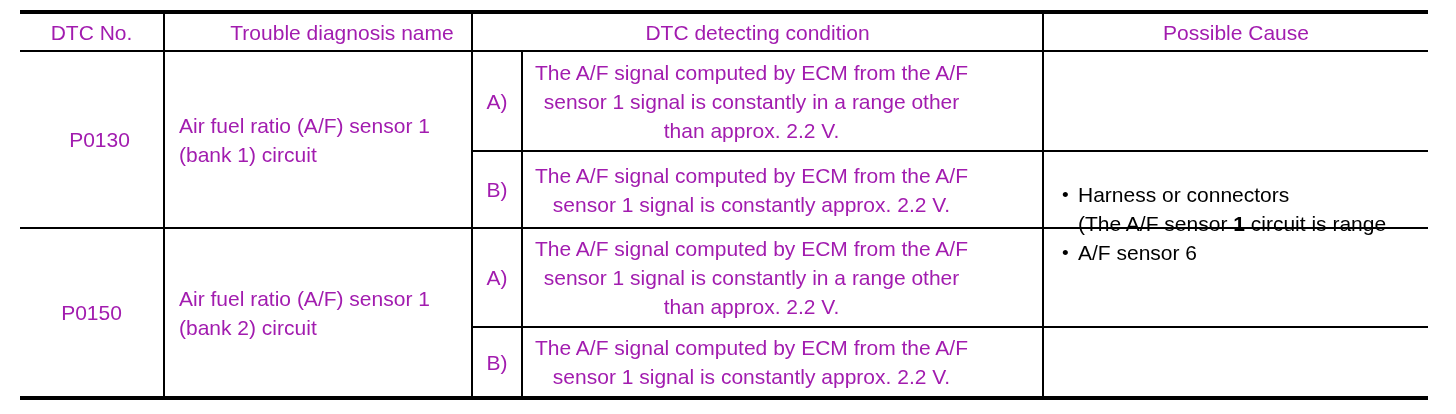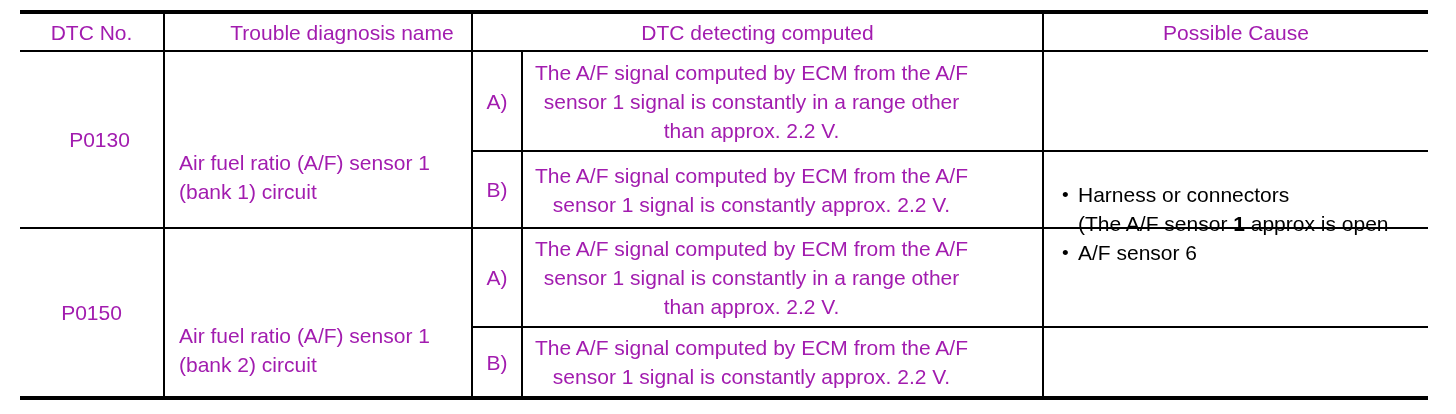--- a/index.html
+++ b/index.html
@@ -61,21 +61,20 @@
   .cell.center {
     text-align: center;
     display: flex;
     align-items: center;
     justify-content: center;
   }
   .cell.vmid-left {
     display: flex;
     align-items: center;
     justify-content: flex-start;
-    margin-top: 37px;
   }
   .cell.body-text {
     display: flex;
     align-items: center;
     text-align: center;
   }
 
   .hdr {
     font-size: 21px;
   }
@@ -123,21 +122,21 @@
     <div class="hrule thin" style="top:140px; left:451px; width:957px;"></div>
     <div class="hrule thin" style="top:316px; left:451px; width:957px;"></div>
 
     <div class="vrule" style="left:143px; top:0px;   height:386px;"></div>
     <div class="vrule" style="left:451px; top:0px;   height:386px;"></div>
     <div class="vrule" style="left:501px; top:40px;  height:346px;"></div>
     <div class="vrule" style="left:1022px;top:0px;   height:386px;"></div>
 
     <div class="cell center hdr" style="left:0px;    top:4px;  width:143px;  height:36px;">DTC No.</div>
     <div class="cell center hdr" style="left:145px;  top:4px;  width:306px;  height:36px;margin-left:24px;">Trouble diagnosis name</div>
-    <div class="cell center hdr" style="left:453px;  top:4px;  width:569px;  height:36px;">DTC detecting computed</div>
+    <div class="cell center hdr" style="left:453px;  top:4px;  width:569px;  height:36px;">DTC detecting condition</div>
     <div class="cell center hdr" style="left:1024px; top:4px;  width:384px;  height:36px;text-align:center;">Possible Cause</div>
 
     <div class="cell center" style="left:8px; top:42px; width:143px; height:175px;">
       <span>P0130</span>
     </div>
     <div class="cell vmid-left" style="left:159px; top:42px; width:288px; height:175px;">Air fuel ratio (A/F) sensor 1
 (bank 1) circuit</div>
 
     <div class="cell center" style="left:453px; top:42px; width:48px; height:98px;">A)</div>
     <div class="cell body-text" style="left:515px; top:42px; width:505px; height:98px;">The A/F signal computed by ECM from the A/F
@@ -161,21 +160,21 @@
 
     <div class="cell center" style="left:453px; top:318px; width:48px; height:68px;">B)</div>
     <div class="cell body-text" style="left:515px; top:318px; width:505px; height:68px;">The A/F signal computed by ECM from the A/F
 sensor 1 signal is constantly approx. 2.2 V.</div>
 
     <div class="cause-list" style="left:1024px; top:40px; width:384px; height:346px;">
       <div class="cause-inner">
 
         <div class="bullet-row">
           <span class="bullet-dot">•</span>
-          <span class="bullet-text"><span>Harness or connectors</span><br><span>(The A/F sensor </span><span class="bold-one">1</span><span> approx is open</span><br></span>
+          <span class="bullet-text"><span>Harness or connectors</span><br><span>(The A/F sensor </span><span class="bold-one">1</span><span> circuit is range</span><br></span>
         </div>
 
         <div class="bullet-row">
           <span class="bullet-dot">•</span>
           <span class="bullet-text">A/F sensor 6</span>
         </div>
 
       </div>
     </div>
 

